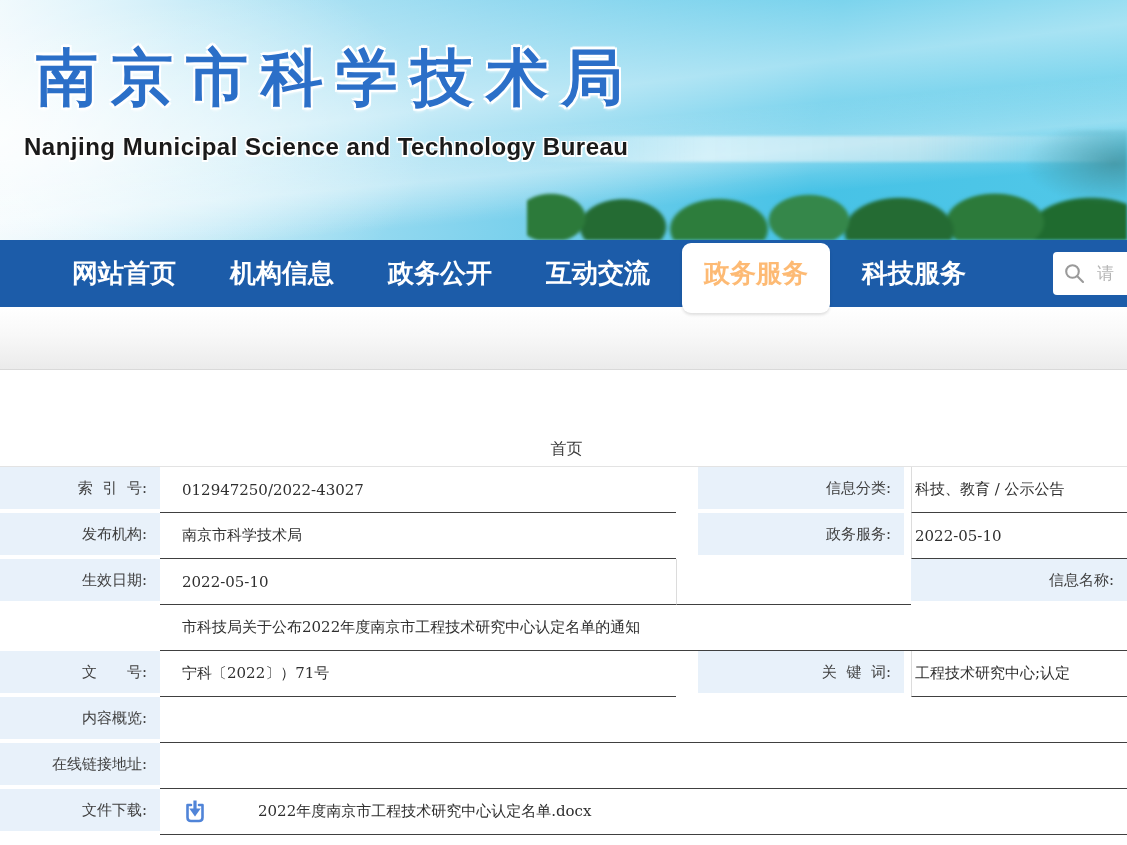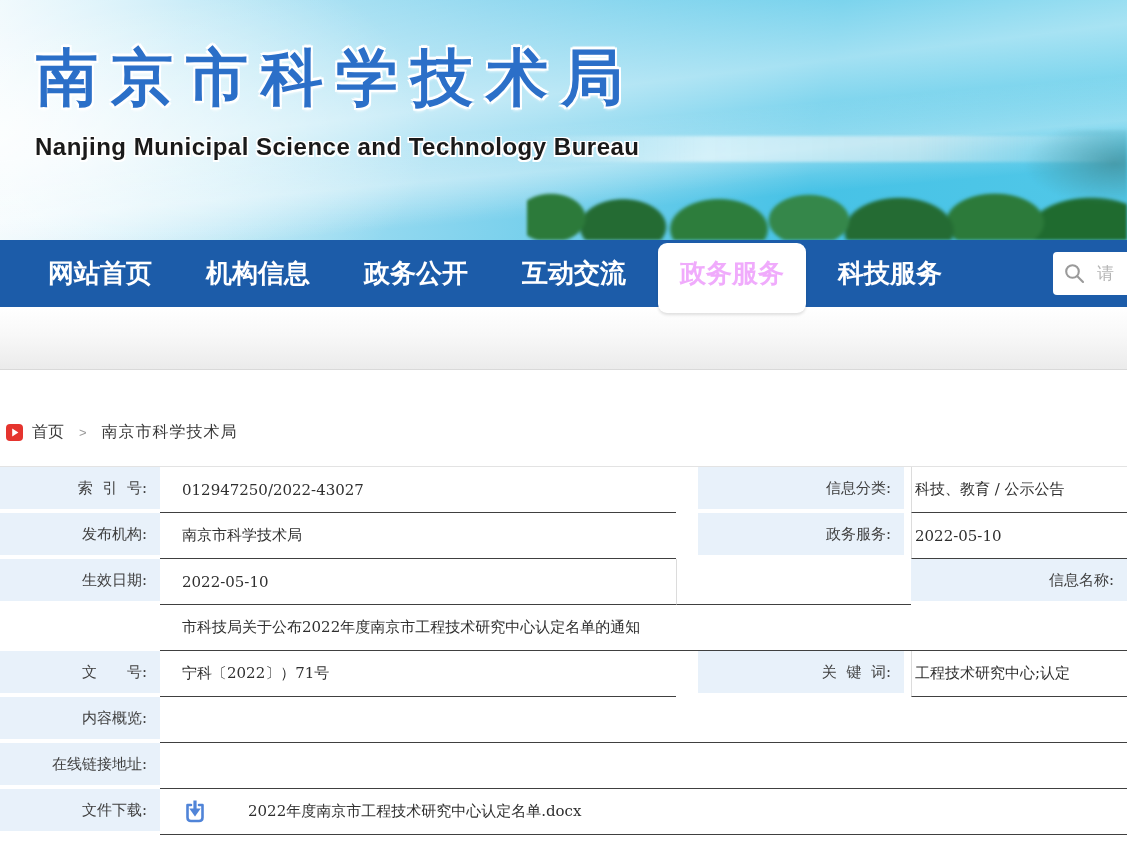--- a/index.html
+++ b/index.html
@@ -26,64 +26,64 @@
       radial-gradient(70px 44px at 47% 82%, #35874a 55%, transparent 60%),
       radial-gradient(95px 58px at 62% 92%, #246b33 55%, transparent 60%),
       radial-gradient(85px 50px at 78% 84%, #2c7a3a 55%, transparent 60%),
       radial-gradient(110px 62px at 94% 94%, #1f6b2f 55%, transparent 60%); }
   .landscape::before { content:""; position:absolute; top:6px; left:0; right:0; height:26px;
     background:linear-gradient(90deg, transparent 0%, rgba(255,255,255,.55) 30%, rgba(225,238,242,.6) 65%, transparent 100%); }
   .banner-title { position:absolute; left:36px; top:36px; font-size:62px; font-weight:bold;
     letter-spacing:13px; color:#2b6fc8; white-space:nowrap;
     text-shadow:-2px -2px 0 #fff, 2px -2px 0 #fff, -2px 2px 0 #fff, 2px 2px 0 #fff,
                 0 -3px 1px #fff, 0 3px 3px rgba(255,255,255,.9); }
-  .banner-subtitle { position:absolute; left:35px; top:133px; font-size:24px; font-weight:bold;
+  .banner-subtitle { position:absolute; left:24px; top:133px; font-size:24px; font-weight:bold;
     letter-spacing:.5px; color:#1a1a1a; white-space:nowrap;
     text-shadow:-1.5px -1.5px 0 #fff, 1.5px -1.5px 0 #fff, -1.5px 1.5px 0 #fff, 1.5px 1.5px 0 #fff; }
 
   
   .mainnav { position:relative; width:100%; height:67px; background:#1c5ca9;
-    display:flex; align-items:flex-start; padding-left:48px; gap:54px; z-index:5; }
+    display:flex; align-items:flex-start; padding-left:72px; gap:54px; z-index:5; }
   .nav-item { position:relative; color:#fff; font-size:26px; font-weight:bold;
     line-height:67px; white-space:nowrap; cursor:pointer; text-decoration:none; z-index:1; }
-  .nav-item.active { color:#f0abfc; }
+  .nav-item.active { color:#fdba74; }
   .nav-item.active::before { content:""; position:absolute; left:-22px; right:-22px; top:3px; bottom:-6px;
     background:#fff; border-radius:9px; z-index:-1; box-shadow:0 2px 3px rgba(0,0,0,.12); }
   .search-box { position:absolute; left:1053px; top:12px; width:140px; height:43px;
     background:#fff; border-radius:4px; display:flex; align-items:center; padding-left:11px; }
   .search-box svg { flex:0 0 auto; margin-right:12px; }
   .search-box input { border:none; outline:none; width:80px; font-size:17px;
     font-family:"Liberation Sans","DejaVu Sans",sans-serif; color:#666; background:transparent; }
   .search-box input::placeholder { color:#b5b5b5; }
 
   
   .subband { width:100%; height:63px;
     background:linear-gradient(180deg,#ffffff 0%,#f8f8f8 45%,#ebebeb 100%);
     border-bottom:1px solid #d9d9d9; }
 
   
-  .breadcrumb { margin:49px 0 0 6px; height:26px; display:flex; align-items:center; gap:9px;
-    font-family:"DejaVu Serif","Liberation Serif",serif; font-size:16px; color:#3a3a3a; }
+  .breadcrumb { margin:49px 0 0 6px; height:26px; display:flex; align-items:center; gap:20px;
+    font-family:"DejaVu Serif","Liberation Serif",serif; font-size:16px; color:#3a3a3a;flex-direction:column; }
   .breadcrumb a { color:#3a3a3a; text-decoration:none; }
   .bc-sep { color:#999; font-size:13px; margin:0 6px; font-family:"Liberation Sans",sans-serif; }
   .bc-current { letter-spacing:1px; }
 
   
   .info-table { margin-top:21px; display:grid;
     grid-template-columns:160px 516px 235px 1fr; grid-auto-rows:46px;
     border-top:1px solid #e3e3e3;
     font-family:"DejaVu Serif","Liberation Serif",serif; font-size:15px; }
   .lbl { background:#e8f1fa; color:#404040; display:flex; align-items:center;
     justify-content:flex-end; padding-right:13px; border-bottom:4px solid #fff; white-space:pre; }
   .lbl.l2 { border-right:7px solid #fff;margin-left:22px; }
   .val { background:#fff; color:#2f2f2f; display:flex; align-items:center;
     padding-left:22px; border-bottom:1px solid #404040; white-space:pre; }
   .val.v2 { border-left:1px solid #dcdcdc; padding-left:3px; }
   .val.vfull { grid-column:2 / 5; }
-  .attach-name { margin-left:40px; cursor:pointer; }
+  .attach-name { margin-left:50px; cursor:pointer; }
   .dl-icon { flex:0 0 auto; cursor:pointer; }
 </style>
 </head>
 <body>
 
 <header class="banner">
   <div class="light-left"></div>
   <div class="streak1"></div>
   <div class="streak2"></div>
   <div class="landscape"></div>

